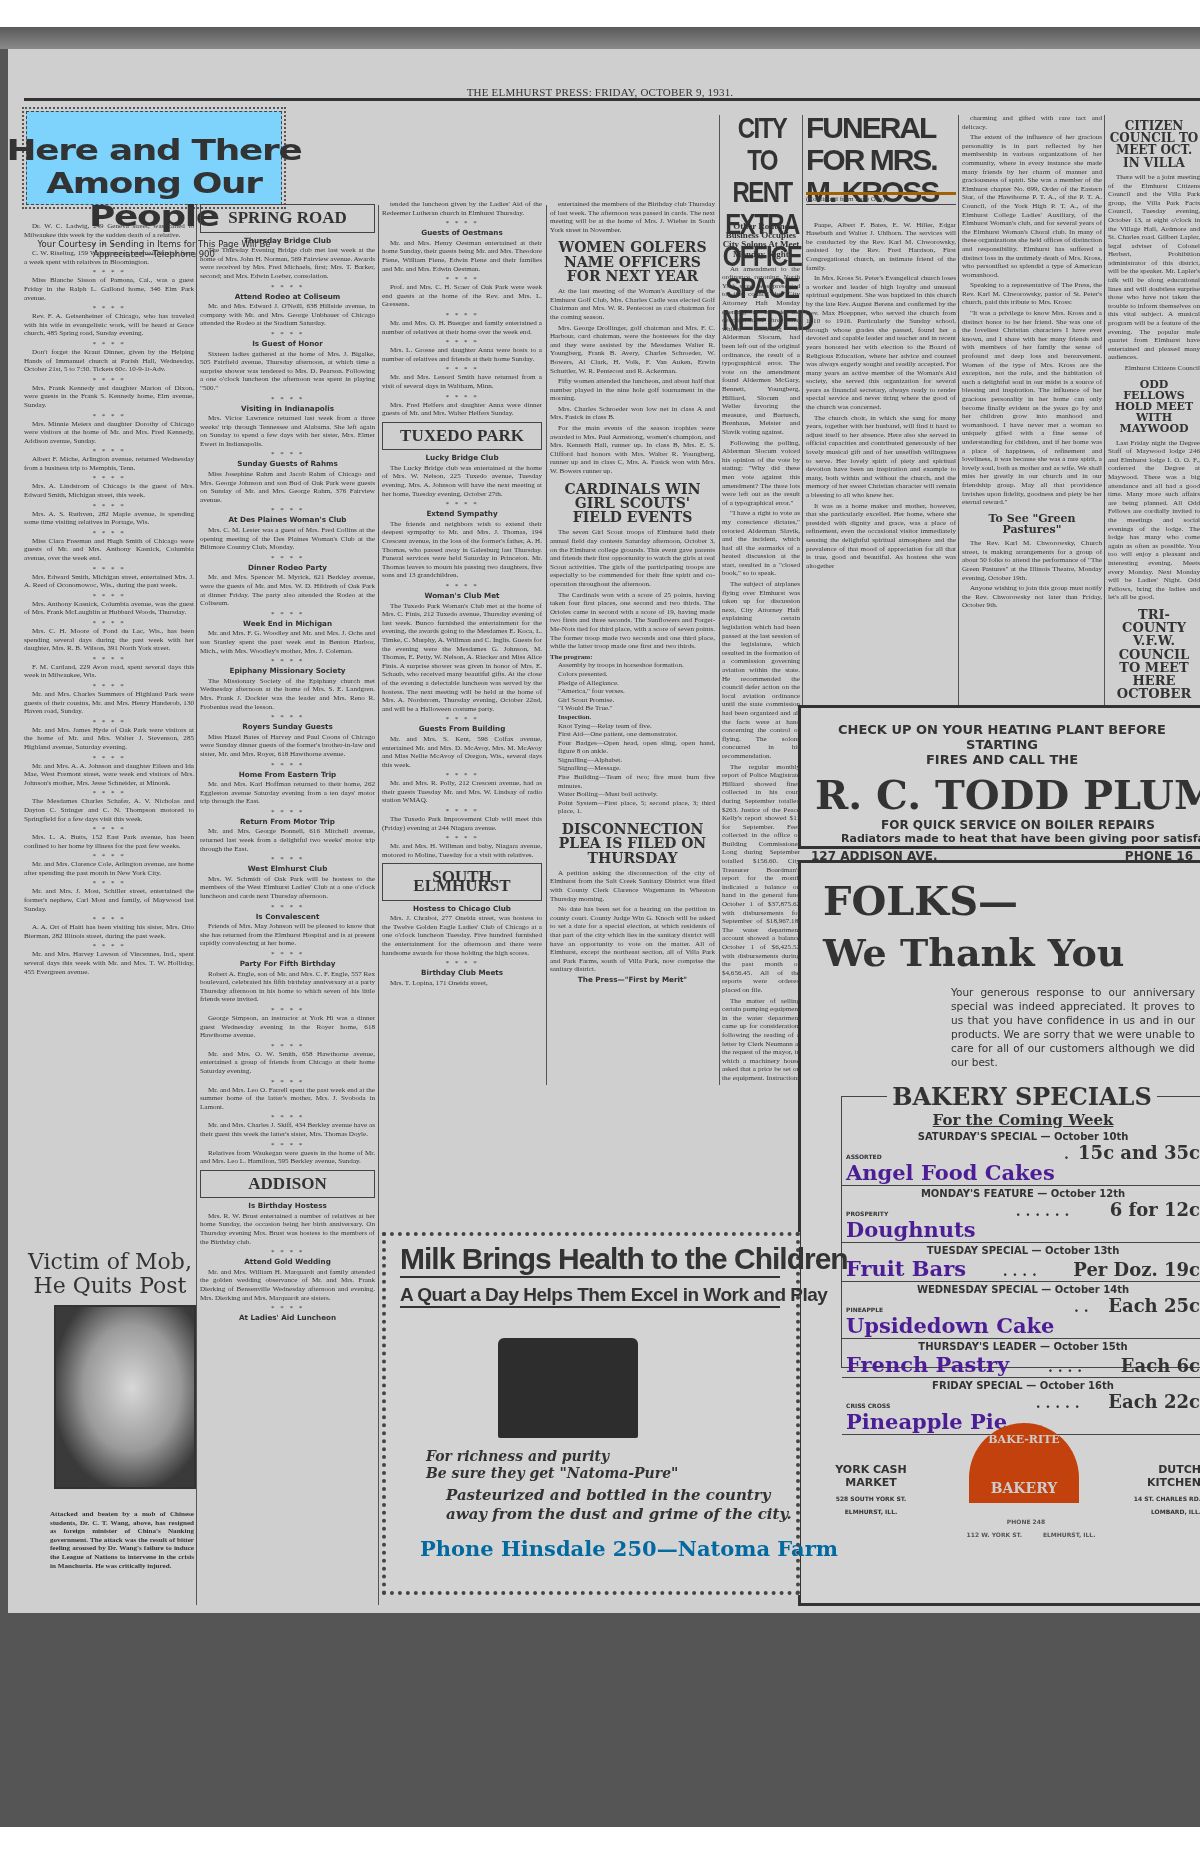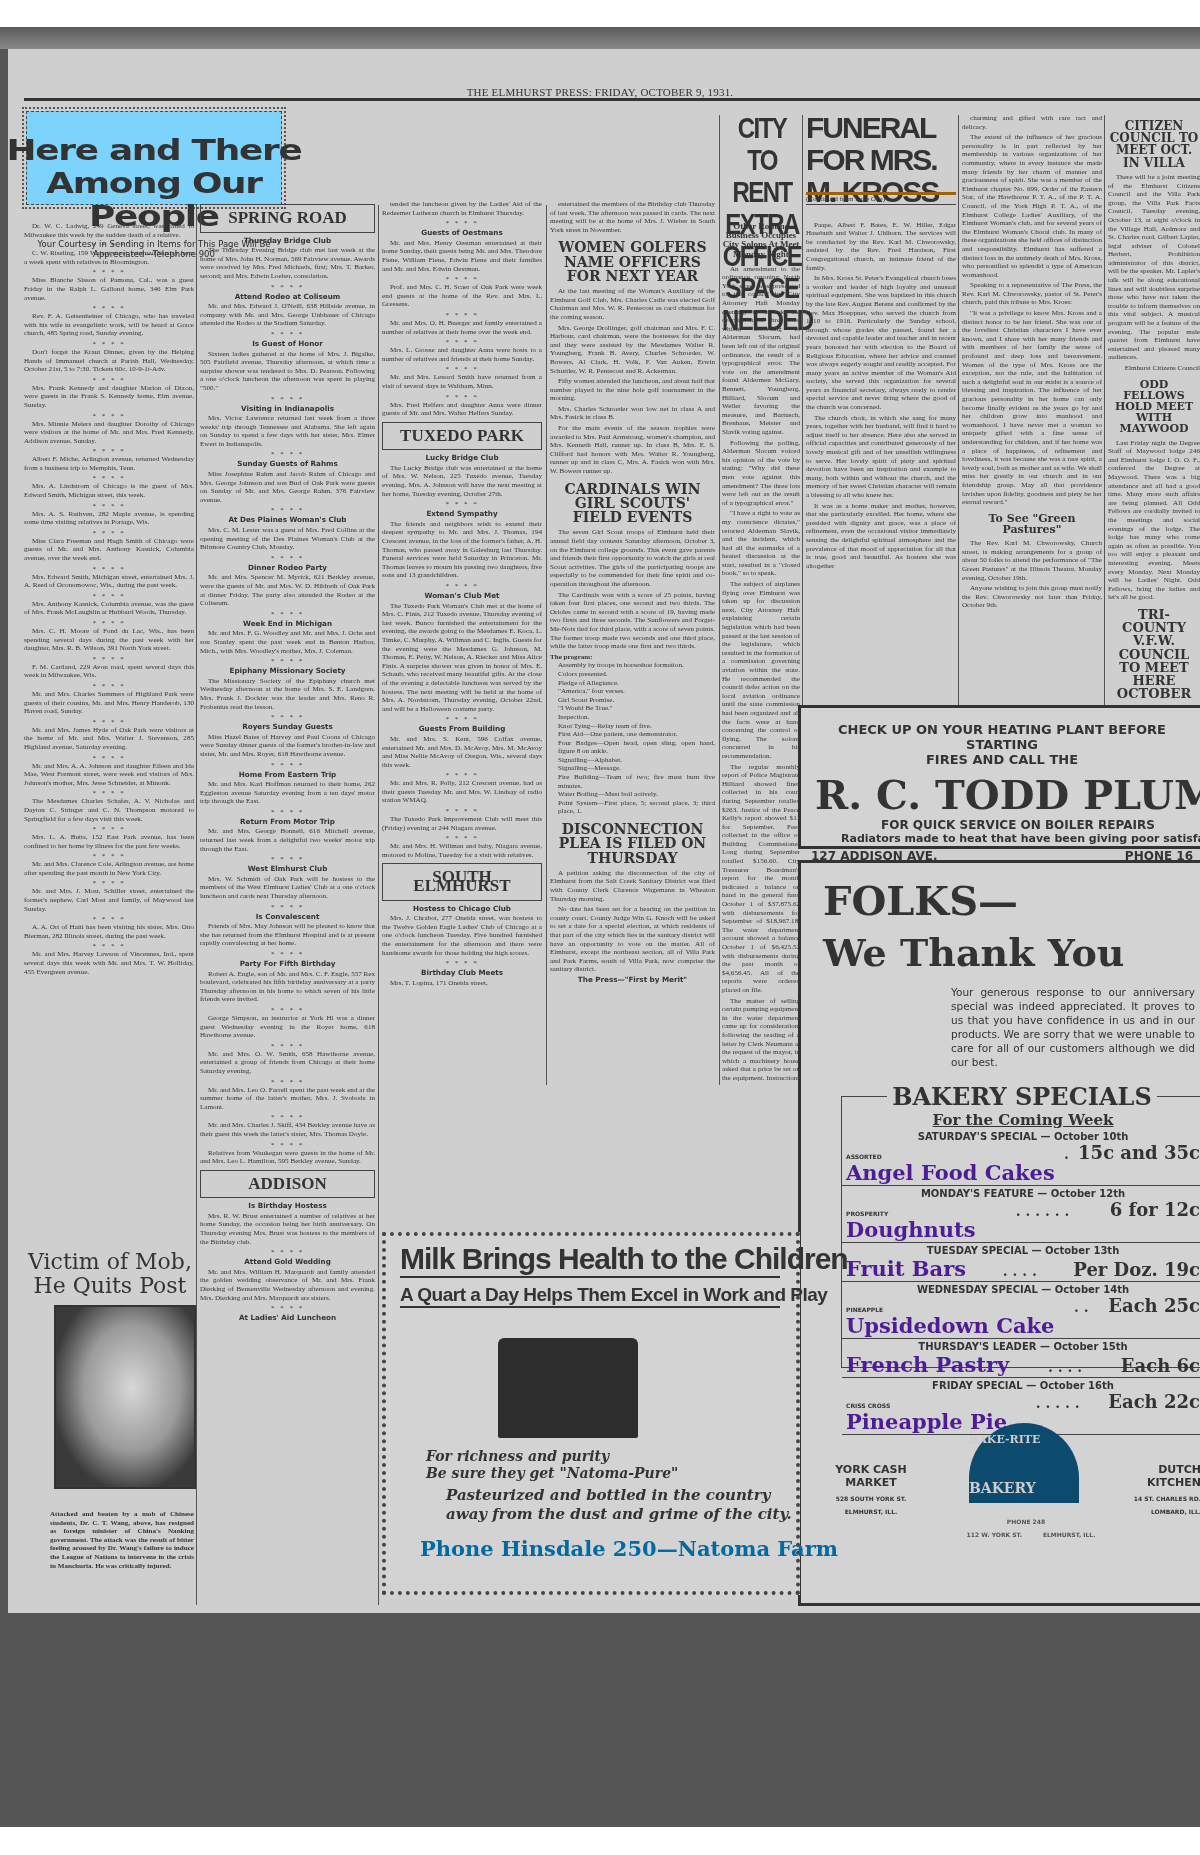--- a/index.html
+++ b/index.html
@@ -224,21 +224,21 @@
     <div class="hl" style="font-size:14px;margin:6px 0 4px;font-family:&quot;DejaVu Serif&quot;,serif;">CARDINALS WIN GIRL SCOUTS' FIELD EVENTS</div>
     <p>The seven Girl Scout troops of Elmhurst held their annual field day contests Saturday afternoon, October 3, on the Elmhurst college grounds. This event gave parents and friends their first opportunity to watch the girls at real Scout activities. The girls of the participating troops are especially to be commended for their fine spirit and co-operation throughout the afternoon.</p>
     <p>The Cardinals won with a score of 25 points, having taken four first places, one second and two thirds. The Orioles came in second with a score of 19, having made two firsts and three seconds. The Sunflowers and Forget-Me-Nots tied for third place, with a score of seven points. The former troop made two seconds and one third place, while the latter troop made one first and two thirds.</p>
     <div style="font-weight:bold;">The program:</div>
     <div style="padding-left:8px;">Assembly by troops in horseshoe formation.</div>
     <div style="padding-left:8px;">Colors presented.</div>
     <div style="padding-left:8px;">Pledge of Allegiance.</div>
     <div style="padding-left:8px;">"America," four verses.</div>
     <div style="padding-left:8px;">Girl Scout Promise.</div>
     <div style="padding-left:8px;">"I Would Be True."</div>
-    <div style="padding-left:8px;">Inspection.</div>
+    <div style="padding-left:8px;font-weight:bold;">Inspection.</div>
     <div style="padding-left:8px;">Knot Tying—Relay team of five.</div>
     <div style="padding-left:8px;">First Aid—One patient, one demonstrator.</div>
     <div style="padding-left:8px;">Four Badges—Open head, open sling, open hand, figure 8 on ankle.</div>
     <div style="padding-left:8px;">Signalling—Alphabet.</div>
     <div style="padding-left:8px;">Signalling—Message.</div>
     <div style="padding-left:8px;">Fire Building—Team of two; fire must burn five minutes.</div>
     <div style="padding-left:8px;">Water Boiling—Must boil actively.</div>
     <div style="padding-left:8px;">Point System—First place, 5; second place, 3; third place, 1.</div>
     <div class="hl" style="font-size:14px;margin:6px 0 4px;font-family:&quot;DejaVu Serif&quot;,serif;">DISCONNECTION PLEA IS FILED ON THURSDAY</div>
     <p>A petition asking the disconnection of the city of Elmhurst from the Salt Creek Sanitary District was filed with County Clerk Clarence Wagemann in Wheaton Thursday morning.</p>
@@ -355,21 +355,21 @@
           <span class="price">Each 22c</span>
         </div>
       </div>
   </div>
   <div style="position:absolute;left:10px;top:600px;width:120px;text-align:center;">
     <div class="adtxt" style="font-size:11px;">YORK CASH</div>
     <div class="adtxt" style="font-size:11px;">MARKET</div>
     <div class="adtxt" style="font-size:6px;margin-top:6px;">528 SOUTH YORK ST.</div>
     <div class="adtxt" style="font-size:6px;margin-top:6px;">ELMHURST, ILL.</div>
   </div>
-  <div style="position:absolute;left:168px;top:560px;width:110px;height:80px;border-radius:55px 55px 0 0;background:#0c4a6e;color:#ccc;text-align:left;">
+  <div style="position:absolute;left:168px;top:560px;width:110px;height:80px;border-radius:55px 55px 0 0;background:#c2410c;color:#ccc;text-align:center;">
     <div style="font-family:'DejaVu Serif',serif;font-weight:bold;font-size:11px;margin-top:10px;">BAKE-RITE</div>
     <div style="font-family:'DejaVu Serif',serif;font-weight:bold;font-size:14px;margin-top:34px;">BAKERY</div>
   </div>
   <div class="adtxt" style="position:absolute;left:160px;top:655px;width:130px;text-align:center;font-size:6px;color:#555;">PHONE 248</div>
   <div class="adtxt" style="position:absolute;left:130px;top:668px;width:200px;text-align:center;font-size:6px;color:#555;white-space:pre;">112 W. YORK ST.          ELMHURST, ILL.</div>
   <div style="position:absolute;left:300px;top:600px;width:100px;text-align:right;">
     <div class="adtxt" style="font-size:11px;">DUTCH</div>
     <div class="adtxt" style="font-size:11px;">KITCHEN</div>
     <div class="adtxt" style="font-size:6px;margin-top:6px;">14 ST. CHARLES RD.</div>
     <div class="adtxt" style="font-size:6px;margin-top:6px;">LOMBARD, ILL.</div>

